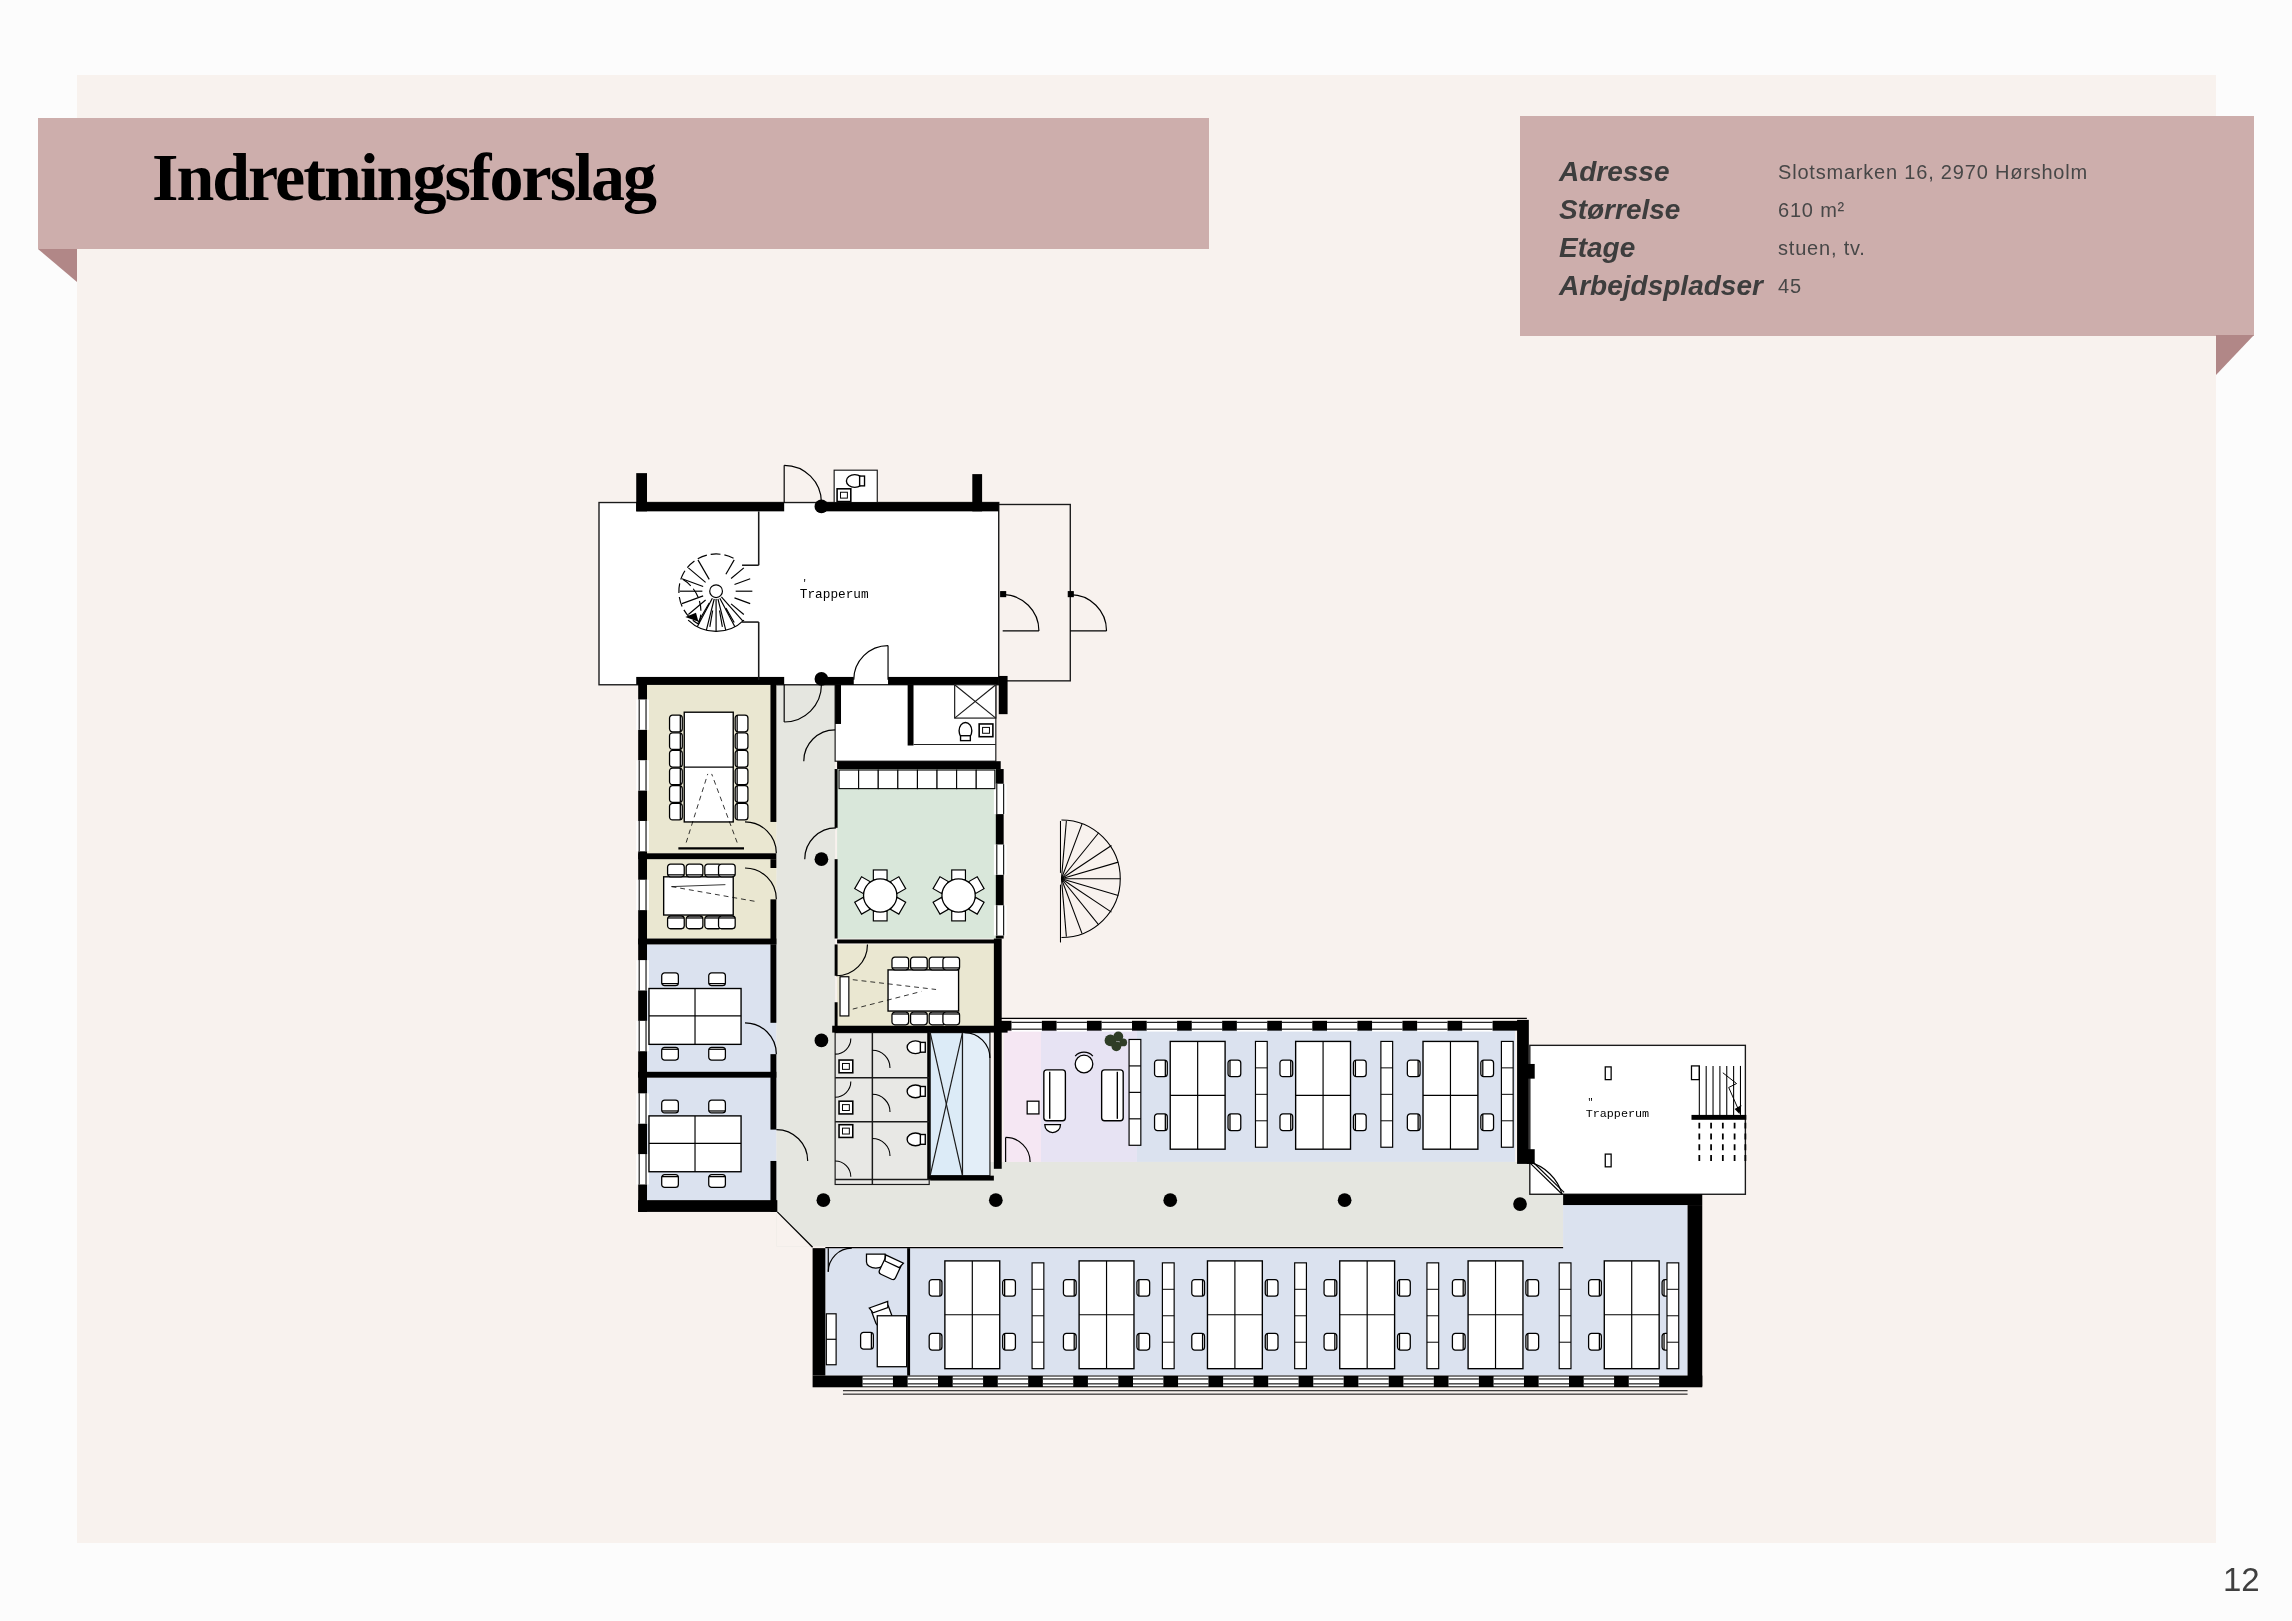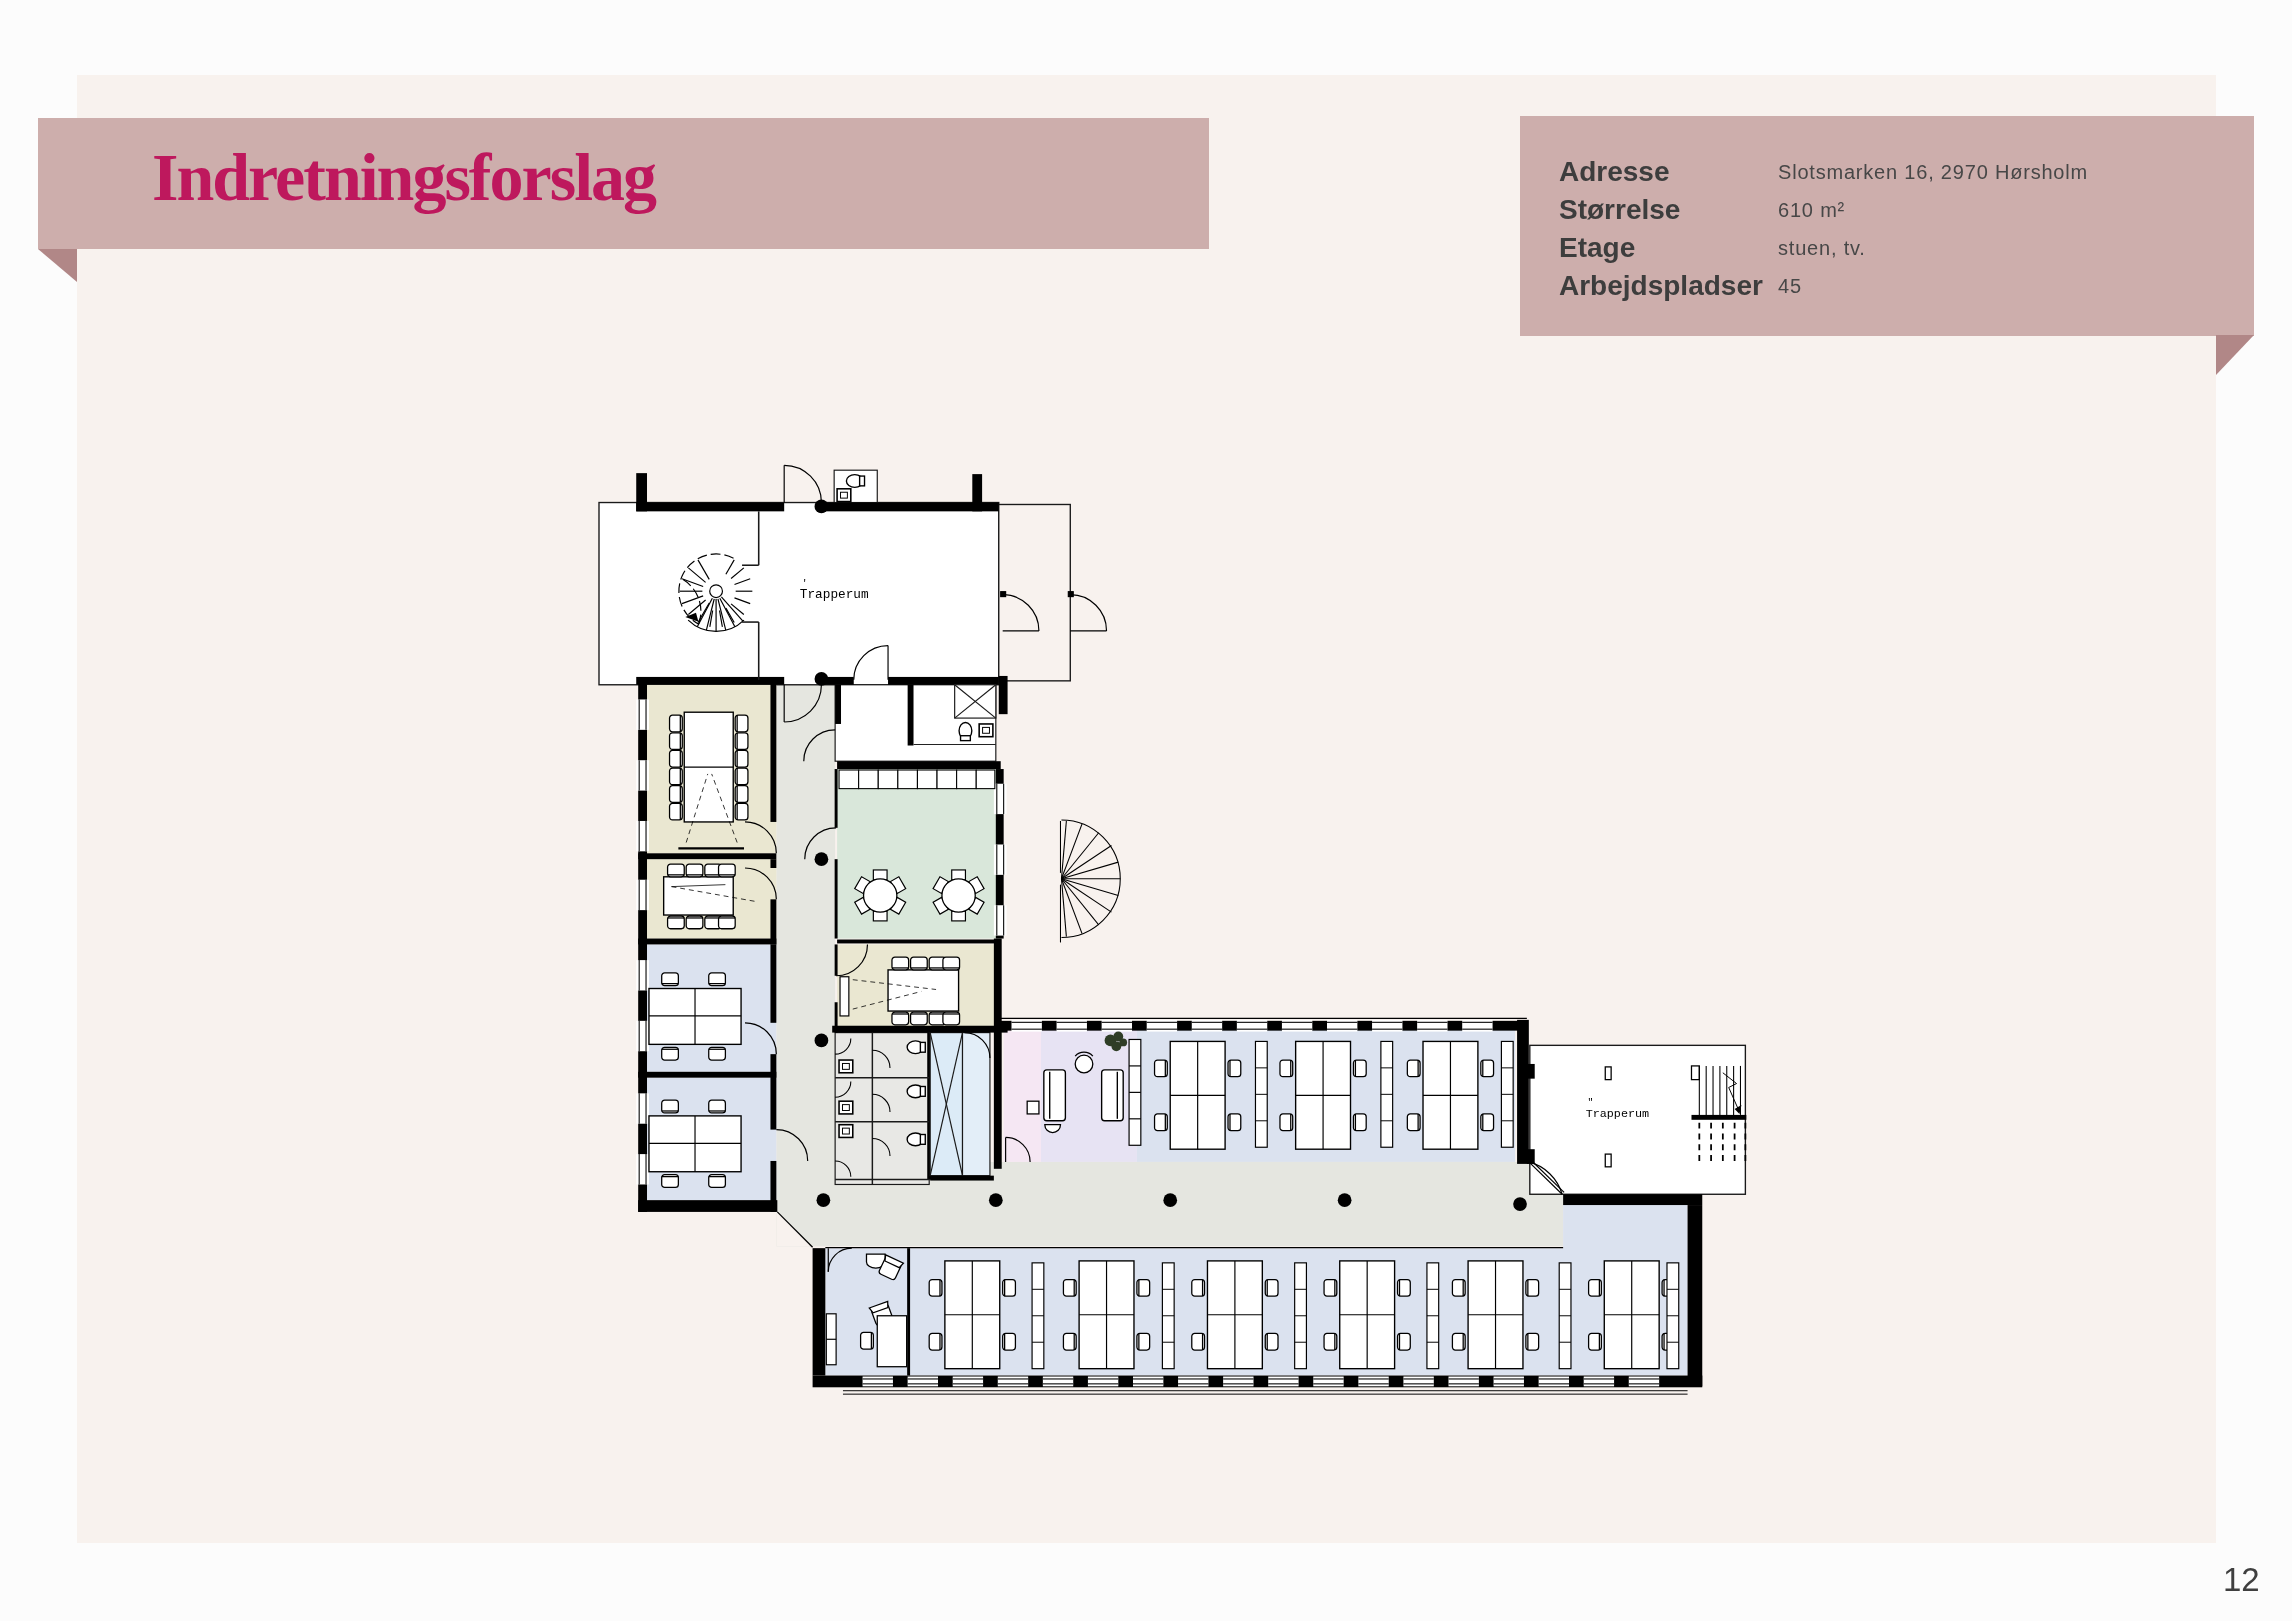--- a/index.html
+++ b/index.html
@@ -9,27 +9,27 @@
 </style>
 </head>
 <body>
 
 <div class="abs" style="left:77px;top:75px;width:2139px;height:1468px;background:#f8f2ee;"></div>
 
 <div class="abs" style="left:38px;top:118px;width:1171px;height:131px;background:#cdaeac;"></div>
 
 <div class="abs" style="left:38px;top:249px;width:39px;height:33px;background:#b18787;clip-path:polygon(0 0,100% 0,100% 100%);"></div>
 
-<div class="abs" style="left:152px;top:138px;width:980px;font-family:'Liberation Serif',serif;font-weight:bold;font-size:68px;color:#be185d;letter-spacing:-2px;">Indretningsforslag</div>
+<div class="abs" style="left:152px;top:138px;width:980px;font-family:'Liberation Serif',serif;font-weight:bold;font-size:68px;color:#000000;letter-spacing:-2px;">Indretningsforslag</div>
 
 <div class="abs" style="left:1520px;top:116px;width:734px;height:220px;background:#cdaeac;"></div>
 
 <div class="abs" style="left:2216px;top:335px;width:38px;height:40px;background:#b18787;clip-path:polygon(0 0,100% 0,0 100%);"></div>
 
-<div class="abs" style="left:1559px;top:153px;font-size:28px;line-height:38px;font-weight:bold;color:#3d3d3d;">Adresse<br>Størrelse<br>Etage<br>Arbejdspladser</div>
+<div class="abs" style="left:1559px;top:153px;font-size:28px;line-height:38px;font-weight:bold;color:#3d3d3d;font-style:italic;">Adresse<br>Størrelse<br>Etage<br>Arbejdspladser</div>
 
 <div class="abs" style="left:1778px;top:153px;font-size:20px;line-height:38px;color:#474747;letter-spacing:0.8px;">Slotsmarken 16, 2970 Hørsholm<br>610 m²<br>stuen, tv.<br>45</div>
 
 <div class="abs" style="left:2223px;top:1561px;width:71px;font-size:33px;color:#3f3f3f;">12</div>
 
 <svg class="abs" style="left:549px;top:431px;" width="1313" height="1019" viewBox="560 440 1340 1040" fill="none" stroke-linecap="butt">
 <defs>
 <g id="chR">
         <rect x="0" y="0" width="13" height="17" rx="3" fill="#fff" stroke="#000" stroke-width="1.3"></rect>
         <line x1="2" y1="0" x2="2" y2="17" stroke="#000" stroke-width="1.3"></line>

